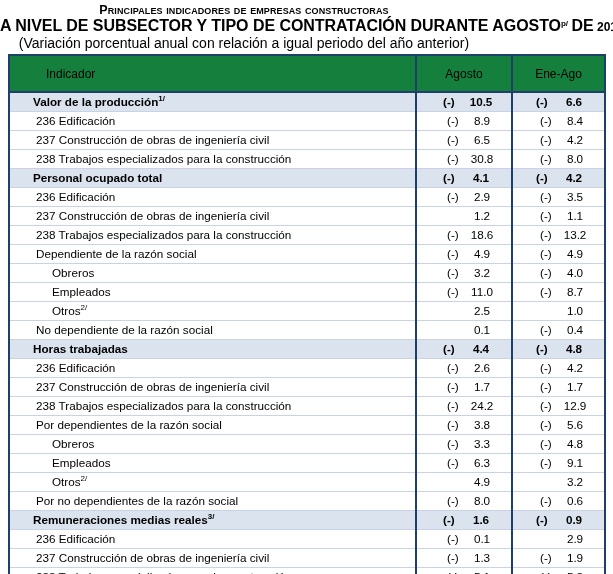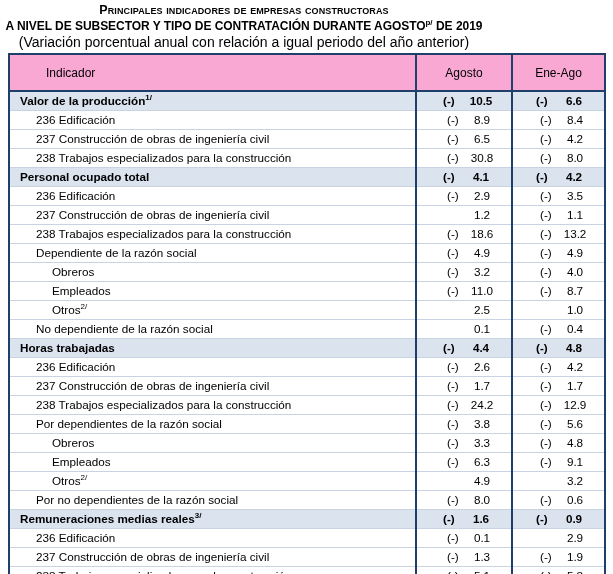--- a/index.html
+++ b/index.html
@@ -36,21 +36,21 @@
     white-space: nowrap;
   }
   .title-line2 {
     font-size: 12.5px;
     font-weight: bold;
     line-height: 16px;
     white-space: nowrap;
     letter-spacing: -0.05px;
   }
   .title-line2 .small {
-    font-size: 12px;
+    font-size: 16px;
     text-align: center;
   }
   .title-line2 .big {
     font-size: 12px;
   }
   .subtitle {
     font-size: 14px;
     font-weight: normal;
     line-height: 16px;
     white-space: nowrap;
@@ -81,21 +81,21 @@
     border-left: 2px solid #1f3f6b;
     border-right: 2px solid #1f3f6b;
     border-top: 2px solid #1f3f6b;
     border-bottom: 2px solid #1f3f6b;
   }
   table.data col.c-ind  { width: 407px; }
   table.data col.c-v1   { width: 96px; }
   table.data col.c-v2   { width: 93px; }
 
   thead th {
-    background: #f9a8d4;
+    background: #15803d;
     font-weight: normal;
     font-size: 12px;
     height: 35px;
     vertical-align: middle;
     border-bottom: 2px solid #1f3f6b;
     padding: 0;
   }
   thead th.h-ind {
     text-align: left;
     padding-left: 36px;
@@ -140,21 +140,21 @@
     width: 30px;
     text-align: center;
     flex: 0 0 auto;
   }
 
   
   tr.section td {
     background: #dbe3ef;
     font-weight: bold;
   }
-  tr.section td.ind { padding-left: 10px; }
+  tr.section td.ind { padding-left: 23px; }
   tr.section .sign { width: 22px; }
   tr.section .num  { width: 32px; }
 
   
   .lvl1 { padding-left: 26px; }
   .lvl2 { padding-left: 42px; }
 </style>
 </head>
 <body>
 

